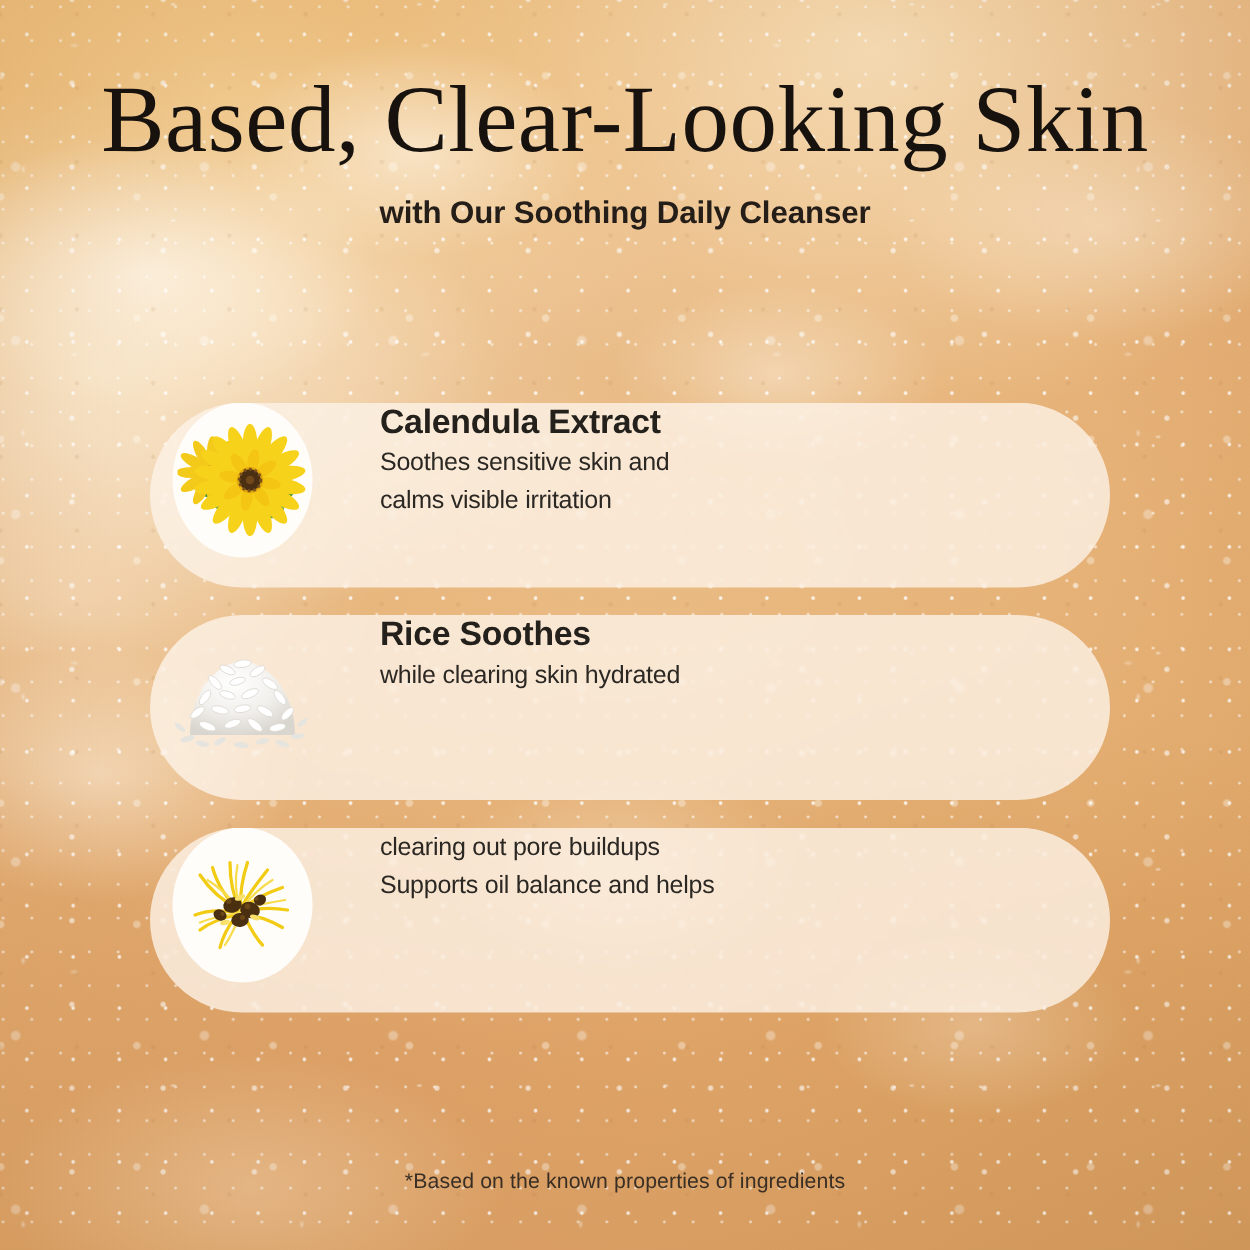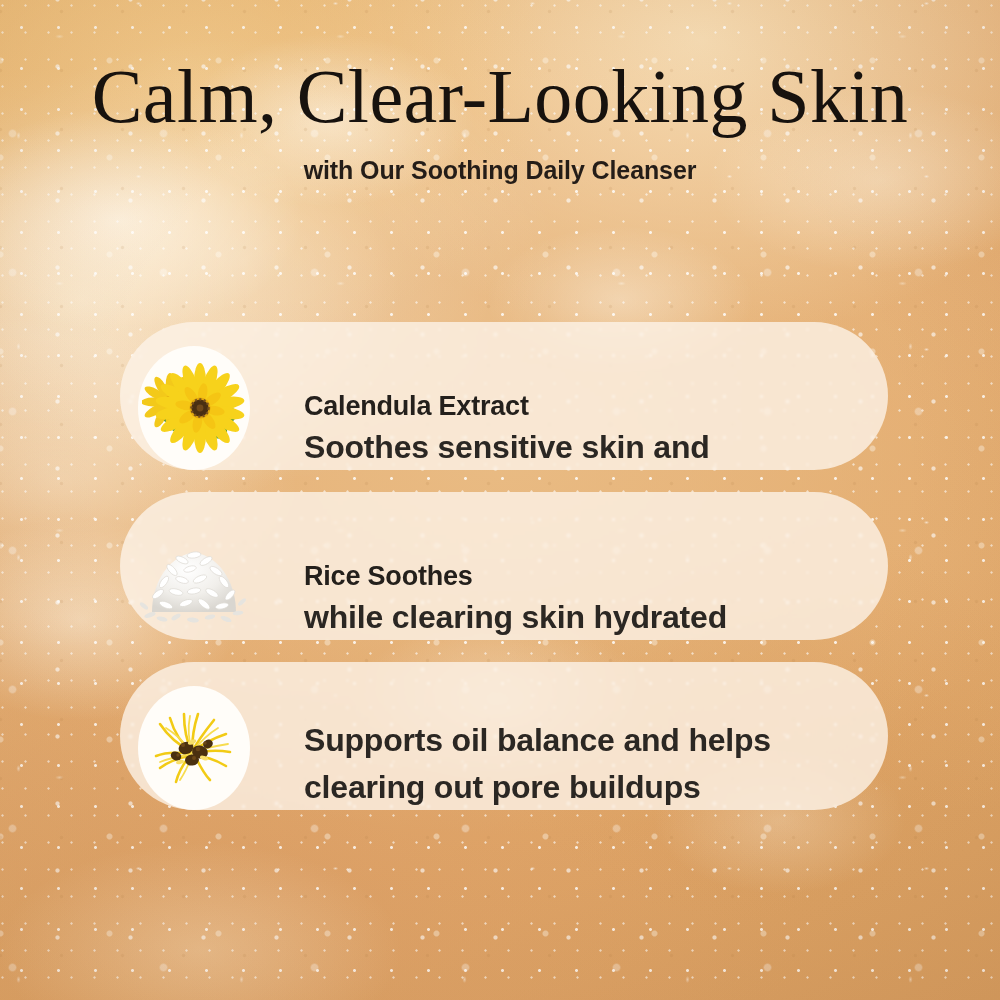--- a/index.html
+++ b/index.html
@@ -117,21 +117,21 @@
 
   
   .cards { position:absolute; left:120px; top:322px; width:768px; }
 
   .card {
     position:relative;
     height:148px;
     border-radius:74px;
     background:rgba(253,243,231,.80);
     display:flex;
-    align-items:flex-end;
+    align-items:flex-start;
     margin-bottom:22px;
     backdrop-filter: blur(1px);
   }
 
   .badge {
     position:relative;
     flex:0 0 auto;
     width:112px; height:124px;
     margin-left:18px;
     border-radius:50%;
@@ -144,22 +144,22 @@
   .card-text { margin-left:54px; }
 
   .card-title {
     font-size:27px;
     font-weight:700;
     color:#24201c;
     line-height:1.18;
     letter-spacing:-.2px;
   }
   .card-desc {
-    font-size:32px;
-    font-weight:700;
+    font-size:20px;
+    font-weight:400;
     color:#2b2723;
     line-height:1.40;
     letter-spacing:-.2px;
     margin-top:2px;
   }
 
   
   .footnote {
     position:absolute;
     left:0; top:935px;
@@ -179,21 +179,21 @@
   <div class="bg-layer bg-base"></div>
   <div class="bg-layer bg-clouds"></div>
   <div class="bg-layer bg-swirl"></div>
   <div class="bg-layer bg-speckle-a"></div>
   <div class="bg-layer bg-speckle-b"></div>
   <div class="bg-layer bg-speckle-c"></div>
   <div class="bg-layer bg-flecks"></div>
   <div class="bg-layer bg-vignette"></div>
 
   <div class="head-wrap">
-    <div class="headline">Calm, Clear-Looking Skin</div>
+    <div class="headline">Based, Clear-Looking Skin</div>
     <div class="subhead">with Our Soothing Daily Cleanser</div>
   </div>
 
   <div class="cards">
 
     <div class="card">
       <div class="badge solid">
         <svg width="104" height="104" viewBox="0 0 104 104" aria-hidden="true">
           <g>
 
@@ -256,20 +256,21 @@
               <circle r="8.6" fill="#4a2f12"></circle>
               <circle r="8.6" fill="none" stroke="#78501d" stroke-width="2.4" stroke-dasharray="2 2.4"></circle>
               <circle r="3.4" fill="#70491b"></circle>
             </g>
           </g>
         </svg>
       </div>
       <div class="card-text">
         <div class="card-title">Calendula Extract</div>
         <div class="card-desc">Soothes sensitive skin and</div>
+        <div class="card-desc">calms visible irritation</div>
       </div>
     </div>
 
     <div class="card">
       <div class="badge">
         <svg width="112" height="112" viewBox="0 0 112 112" aria-hidden="true">
           <defs>
             <radialGradient id="moundShade" cx="42%" cy="30%" r="72%">
               <stop offset="0%" stop-color="#ffffff"></stop>
               <stop offset="58%" stop-color="#f1efeb"></stop>
@@ -362,21 +363,22 @@
           </g>
 
           <g fill="#f9e06a">
             <ellipse cx="50" cy="46" rx="4.4" ry="2.2" transform="rotate(-24 50 46)"></ellipse>
             <ellipse cx="62" cy="62" rx="4.2" ry="2.1" transform="rotate(18 62 62)"></ellipse>
             <ellipse cx="38" cy="66" rx="4" ry="2" transform="rotate(-14 38 66)"></ellipse>
           </g>
         </svg>
       </div>
       <div class="card-text">
+        <div class="card-desc">clearing out pore buildups</div>
         <div class="card-desc">Supports oil balance and helps</div>
-        <div class="card-desc">clearing out pore buildups</div>
       </div>
     </div>
 
   </div>
 
+  <div class="footnote">*Based on the known properties of ingredients</div>
 
 </div>
 
 </body></html>

